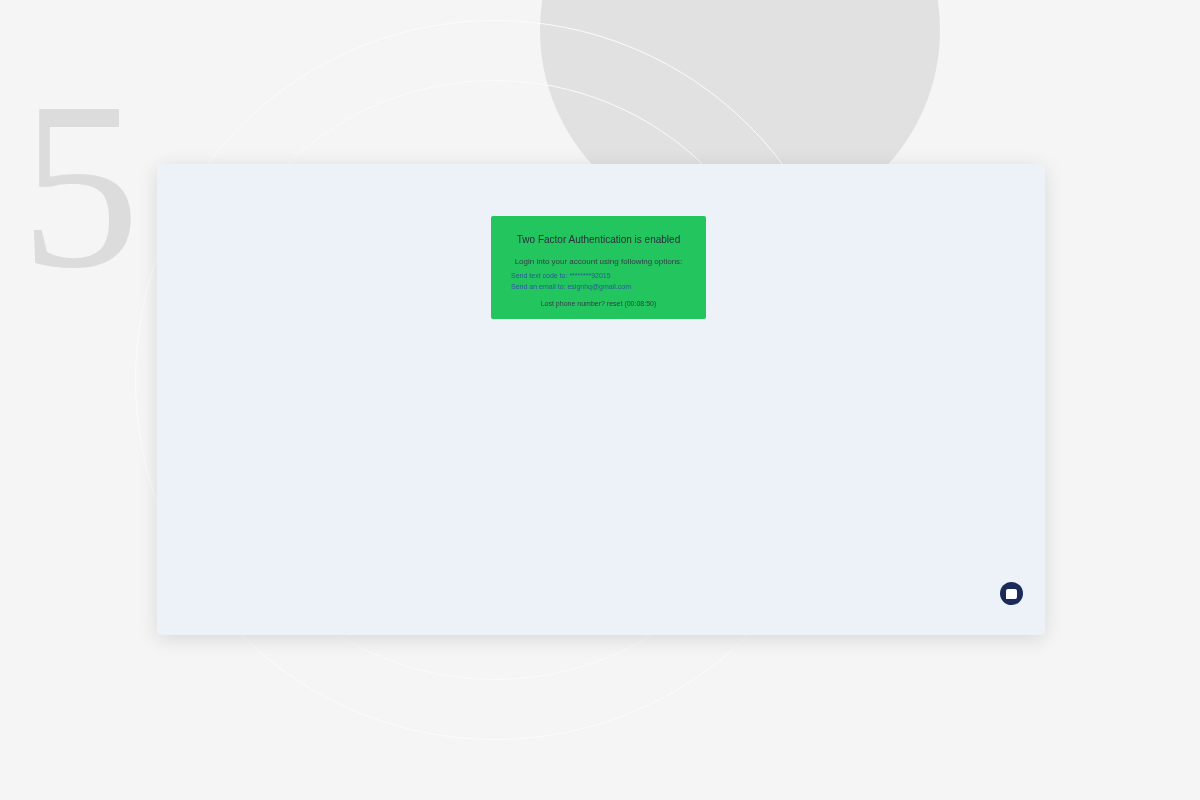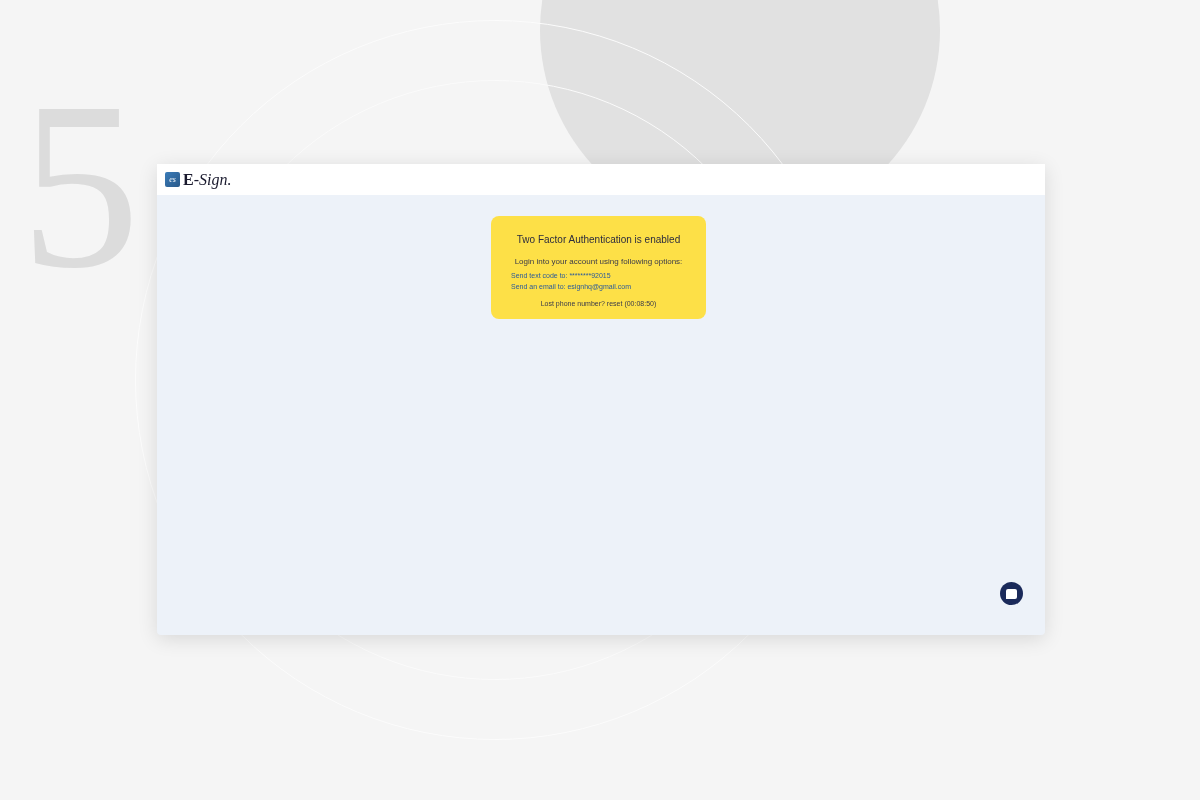--- a/index.html
+++ b/index.html
@@ -106,22 +106,22 @@
     .logo-text .e-letter {
       font-style: normal;
       font-weight: bold;
     }
     
     .auth-card {
       position: absolute;
       top: 52px;
       left: 334px;
       width: 215px;
-      background: #fde047;
-      border-radius: 8px;
+      background: #22c55e;
+      border-radius: 2px;
       padding: 18px 14px 12px;
       text-align: center;
     }
     
     .auth-title {
       font-size: 10px;
       color: #2c2c3e;
       margin-bottom: 12px;
       font-weight: normal;
     }
@@ -178,28 +178,20 @@
 </head>
 <body>
 
 <div class="bg-circle-large"></div>
 <div class="bg-circle-outline-1"></div>
 <div class="bg-circle-outline-2"></div>
 
 <div class="big-five">5</div>
 
 <div class="app-window">
-  <div class="app-header">
-    <div class="logo-icon">
-      <span>es</span>
-    </div>
-    <div class="logo-text">
-      <span class="e-letter">E</span><span>-Sign.</span>
-    </div>
-  </div>
 
   <div class="auth-card">
     <div class="auth-title">Two Factor Authentication is enabled</div>
     <div class="auth-instruction">Login into your account using following options:</div>
 
     <div class="auth-option">
       <span class="auth-option-label">Send text code to:</span>
       <span class="auth-option-value">********92015</span>
     </div>
 

